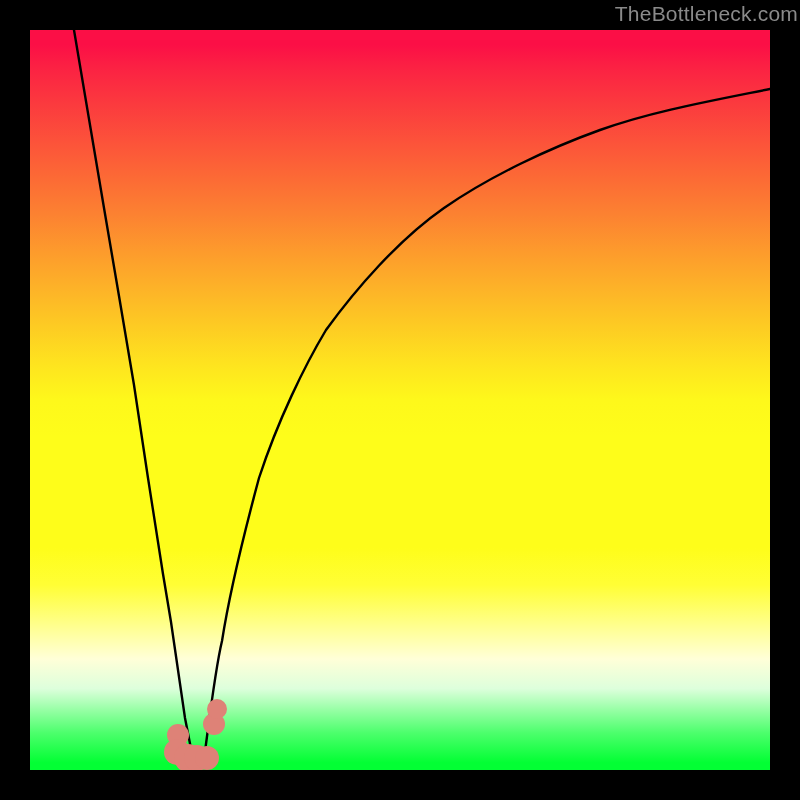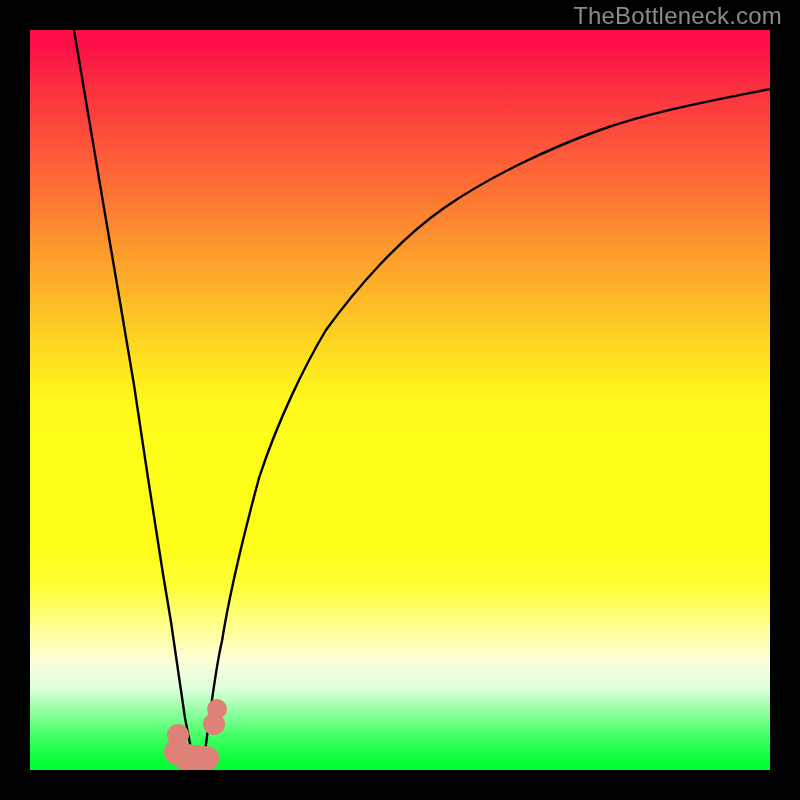--- a/index.html
+++ b/index.html
@@ -61,23 +61,23 @@
   }
   .marker {
     position: absolute;
     background: #de8277;
     border-radius: 50%;
     transform: translate(-50%, -50%);
   }
   .watermark {
     position: absolute;
     top: 2px;
-    right: 18px;
+    right: 2px;
     color: #8a8a8a;
-    font-size: 24px;
+    font-size: 21px;
     letter-spacing: 0.2px;
     user-select: none;
   }
 </style>
 </head>
 <body>
 
 <div class="outer-frame">
   <div class="watermark">TheBottleneck.com</div>
 

